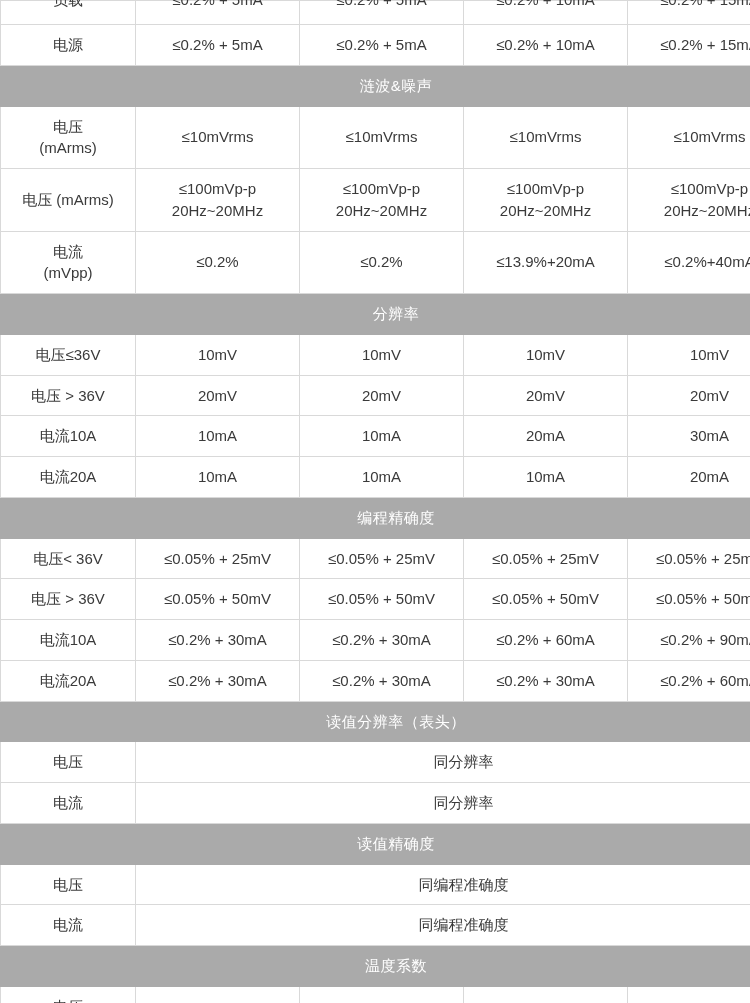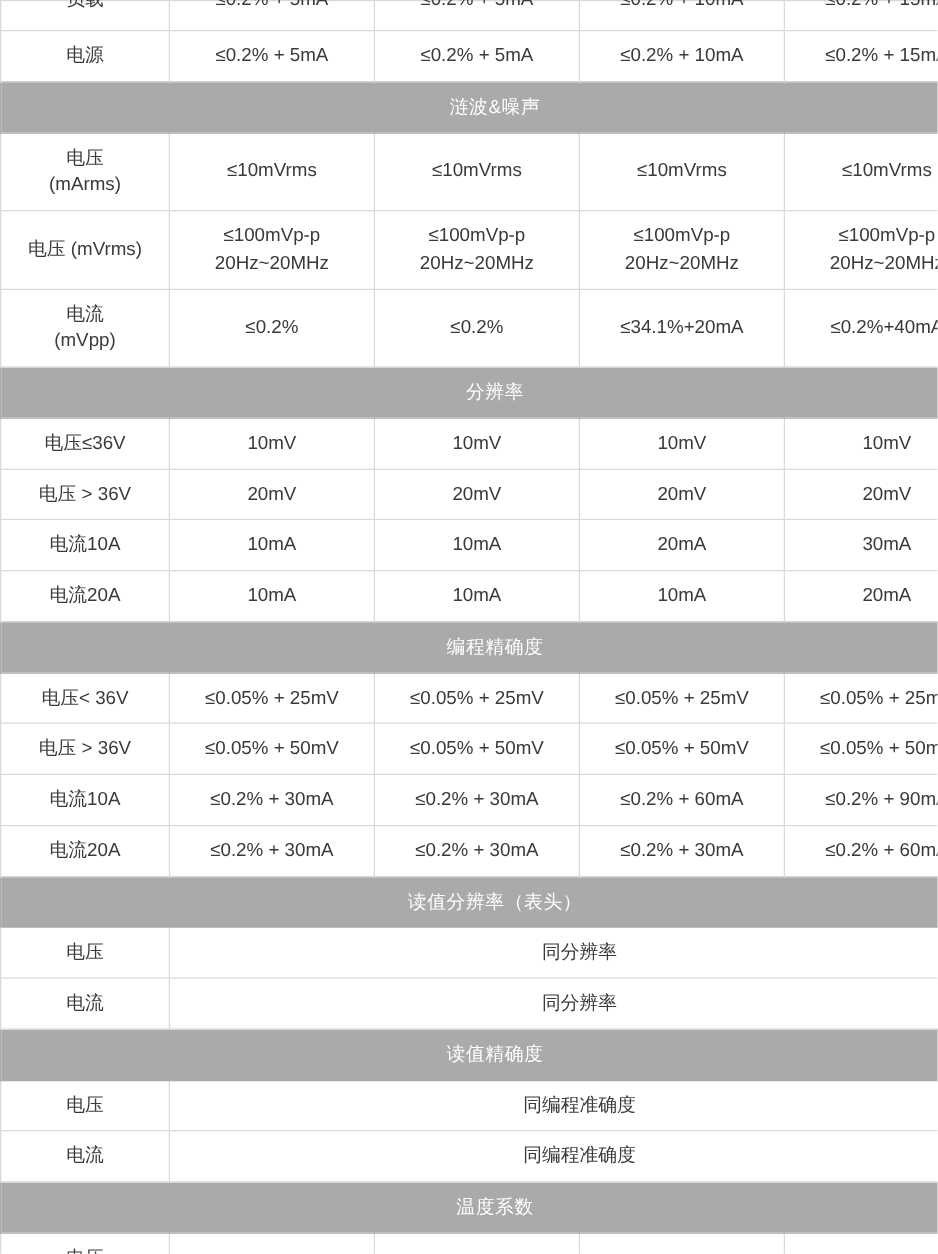--- a/index.html
+++ b/index.html
@@ -126,21 +126,21 @@
         </td>
         <td class="val">
           <span class="sub">≤10mVrms</span>
         </td>
         <td class="val">
           <span class="sub">≤10mVrms</span>
         </td>
       </tr>
       <tr>
         <td class="label">
-          <span class="sub">电压 (mVrms)</span>
+          <span class="sub">电压 (mArms)</span>
         </td>
         <td class="val">
           <span class="sub">≤100mVp-p</span>
           <span class="sub">20Hz~20MHz</span>
         </td>
         <td class="val">
           <span class="sub">≤100mVp-p</span>
           <span class="sub">20Hz~20MHz</span>
         </td>
         <td class="val">
@@ -157,21 +157,21 @@
           <span class="sub">电流</span>
           <span class="sub">(mVpp)</span>
         </td>
         <td class="val">
           <span class="sub">≤0.2%</span>
         </td>
         <td class="val">
           <span class="sub">≤0.2%</span>
         </td>
         <td class="val">
-          <span class="sub">≤34.1%+20mA</span>
+          <span class="sub">≤13.9%+20mA</span>
         </td>
         <td class="val">
           <span class="sub">≤0.2%+40mA</span>
         </td>
       </tr>
       <tr class="section">
         <td colspan="5">分辨率</td>
       </tr>
       <tr>
         <td class="label">

